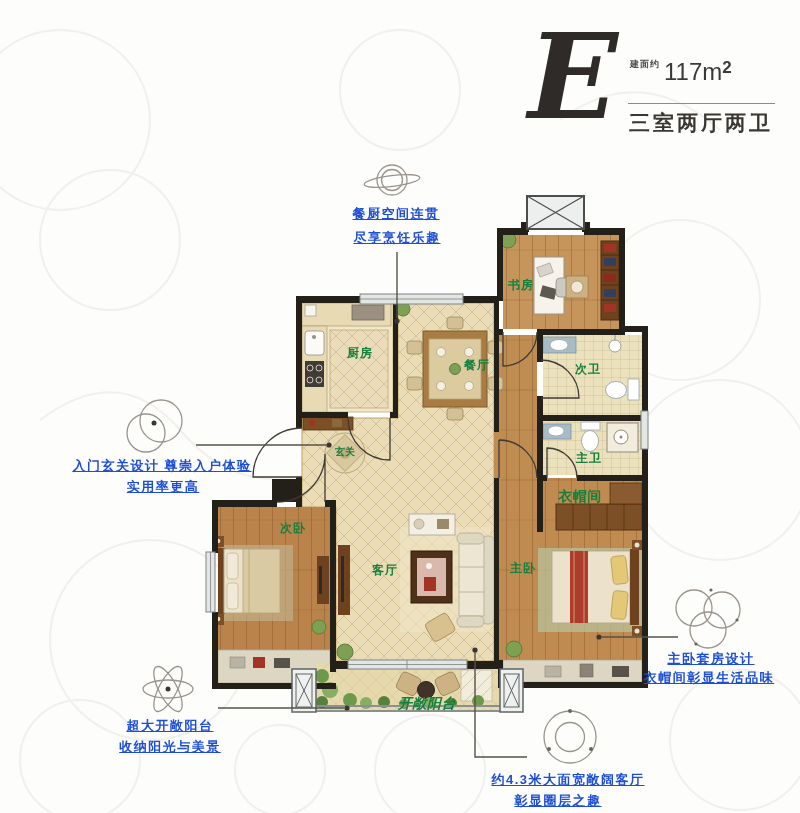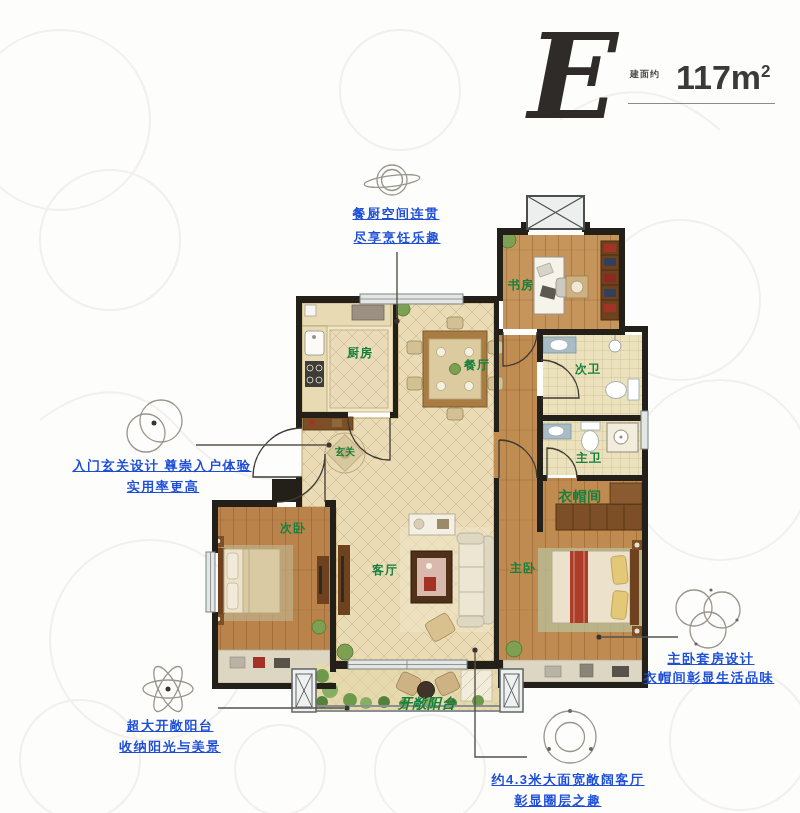--- a/index.html
+++ b/index.html
@@ -7,23 +7,23 @@
          font-family:"Liberation Sans","DejaVu Sans",sans-serif;}
   svg{position:absolute;left:0;top:0;}
   .room-label{position:absolute;transform:translate(-50%,-50%);
       font-size:12px;font-weight:700;color:#15803d;letter-spacing:1px;white-space:nowrap;}
   .room-label.sm{font-size:10px;letter-spacing:0;}
   .room-label.md{font-size:14px;letter-spacing:0.5px;}
   .note-line{position:absolute;transform:translate(-50%,-50%);
       font-size:13px;font-weight:700;color:#1d4ed8;letter-spacing:1.5px;white-space:nowrap;text-decoration:underline;}
   .hdr-e{position:absolute;left:528px;top:18px;font-family:"DejaVu Serif","Liberation Serif",serif;
       font-style:italic;font-weight:700;font-size:118px;line-height:1;color:#2e2b28;}
-  .hdr-area{position:absolute;left:630px;top:58px;display:flex;align-items:center;color:#3a3a3a;}
+  .hdr-area{position:absolute;left:630px;top:58px;display:flex;align-items:flex-start;color:#3a3a3a;}
   .hdr-area .prefix{font-size:9px;font-weight:700;color:#4a4a4a;margin-right:4px;margin-bottom:6px;letter-spacing:1px;}
-  .hdr-area .value{font-size:34px;font-weight:700;letter-spacing:0;margin-left:12px;}
+  .hdr-area .value{font-size:24px;font-weight:400;letter-spacing:0;}
   .hdr-area .sup{font-size:17px;font-weight:700;margin-bottom:12px;}
   .hdr-divider{position:absolute;left:628px;top:103px;width:147px;height:1px;background:#8f8c88;}
   .hdr-layout{position:absolute;left:629px;top:109px;width:146px;font-size:21px;font-weight:700;
       color:#3a3632;letter-spacing:3px;white-space:nowrap;}
 </style>
 </head>
 <body>
 
 <div class="stage">
 
@@ -408,20 +408,21 @@
   </g>
 </svg>
 
 <div class="hdr-e">E</div>
 <div class="hdr-area">
   <span class="prefix">建面约</span>
   <span class="value">117m</span>
   <span class="sup">2</span>
 </div>
 <div class="hdr-divider"></div>
+<div class="hdr-layout">三室两厅两卫</div>
 
 <div class="room-label" style="left:360px;top:353px;">厨房</div>
 <div class="room-label" style="left:477px;top:365px;">餐厅</div>
 <div class="room-label" style="left:521px;top:285px;">书房</div>
 <div class="room-label" style="left:588px;top:369px;">次卫</div>
 <div class="room-label" style="left:589px;top:458px;">主卫</div>
 <div class="room-label md" style="left:580px;top:497px;">衣帽间</div>
 <div class="room-label sm" style="left:345px;top:452px;">玄关</div>
 <div class="room-label" style="left:293px;top:528px;">次卧</div>
 <div class="room-label" style="left:385px;top:570px;">客厅</div>

